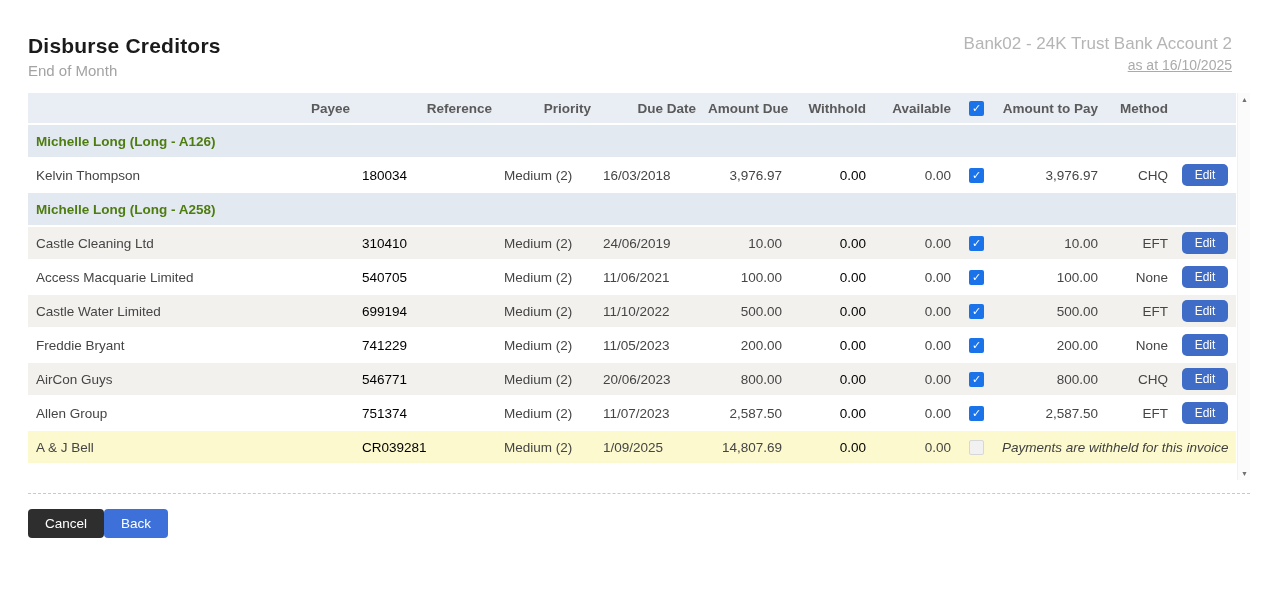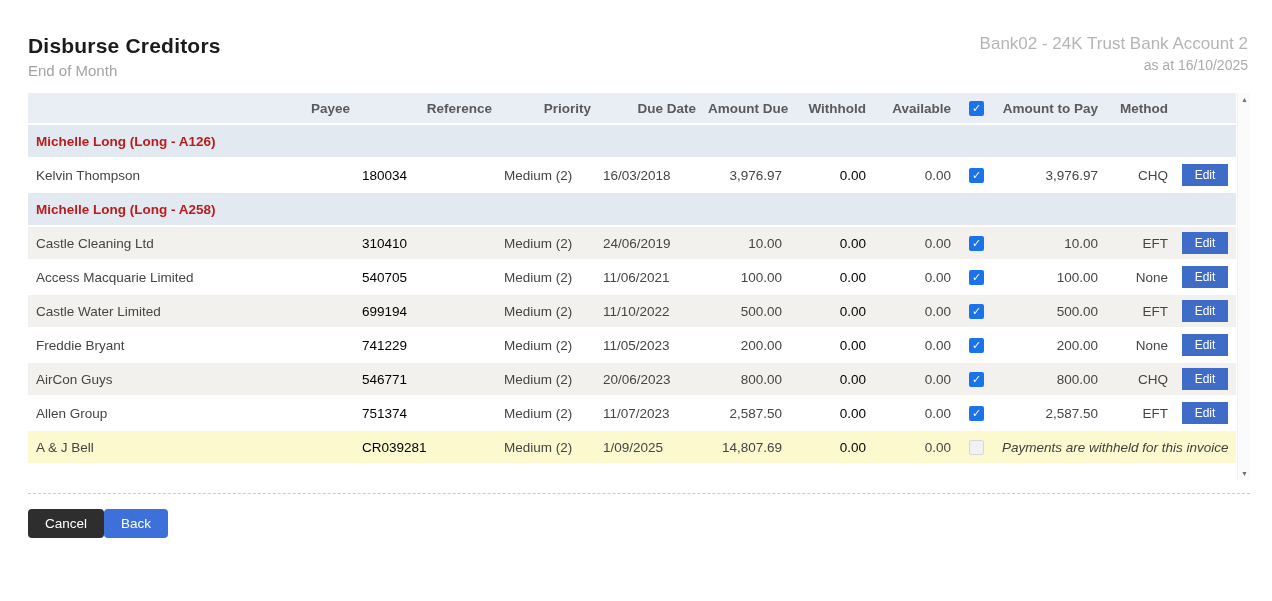--- a/index.html
+++ b/index.html
@@ -1,26 +1,26 @@
 <!DOCTYPE html>
 <html><head>
 <meta charset="utf-8">
 <style>
   * { box-sizing: border-box; margin: 0; padding: 0; }
   html, body { width: 1272px; height: 601px; background: #fff; overflow: hidden; }
   body { font-family: "Liberation Sans", "DejaVu Sans", sans-serif; color: #3d3d3d; }
-  .page { position: relative; width: 1272px; height: 557px; padding: 34px 24px 0 28px; }
+  .page { position: relative; width: 1272px; height: 557px; padding: 34px 40px 0 28px; }
 
   
   .page-header { display: flex; justify-content: space-between; align-items: flex-start; margin-bottom: 14px; }
   .page-title { font-size: 21px; font-weight: 600; color: #1b1b1b; letter-spacing: .2px; }
   .page-subtitle { font-size: 15px; color: #a3a3a3; margin-top: 4px; }
   .account-block { text-align: right; }
   .account-title { font-size: 17px; color: #b5b5b5; }
-  .account-asat { font-size: 14px; color: #ababab; margin-top: 3px; }
+  .account-asat { font-size: 14px; color: #ababab; margin-top: 3px; text-decoration: underline; }
 
   
   .table-wrap { position: relative; width: 1222px; }
   table { border-collapse: collapse; table-layout: fixed; width: 1208px; font-size: 13.5px; }
   col.c-payee   { width: 328px; }
   col.c-ref     { width: 142px; }
   col.c-pri     { width: 99px;  }
   col.c-due     { width: 105px; }
   col.c-amtdue  { width: 86px;  }
   col.c-withh   { width: 84px;  }
@@ -33,37 +33,37 @@
   tr { border-bottom: 2px solid #fff; }
   th, td { padding: 0 6px; white-space: nowrap; overflow: hidden; }
   thead tr { height: 31px; background: #e9edf4; }
   th { font-weight: 700; color: #5a5a5a; text-align: right; font-size: 13.5px; }
   th.num, td.num { text-align: right; }
   th.ctr, td.ctr { text-align: center; padding: 0; }
   td { color: #454545; height: 34px; }
   td.payee-cell, th.payee-head { padding-left: 8px; }
 
   tr.group-row { height: 30px; background: #e3e9f1; }
-  tr.group-row td { font-weight: 700; color: #b91c1c; }
+  tr.group-row td { font-weight: 700; color: #4d7c0f; }
   tr.data-row.white  { background: #ffffff; }
   tr.data-row.gray   { background: #f2f1ee; }
   tr.data-row.yellow { background: #fbf9cd; }
 
   a.link { color: #000000; text-decoration: none; cursor: pointer; }
   .withheld-msg { font-style: italic; color: #3f3f3f; text-align: right; padding-right: 8px; }
 
   
   .cb { display: inline-block; width: 15px; height: 15px; border-radius: 2px; line-height: 15px;
         text-align: center; vertical-align: middle; cursor: pointer; }
   .cb.checked { background: #1a73e8; color: #fff; font-size: 11px; font-weight: 700; }
   .cb.disabled { background: #f1f1f1; border: 1px solid #d7d7d7; cursor: default; }
 
   
   .edit-btn { display: inline-block; background: #3e6cc7; color: #fff; font-size: 12px;
-              font-family: inherit; border: none; border-radius: 0; padding: 3px 13px;
+              font-family: inherit; border: none; border-radius: 5px; padding: 3px 13px;
               cursor: pointer; line-height: 16px; }
 
   
   .scrollbar { position: absolute; top: 0; right: 0; width: 13px; height: 387px;
                background: #fbfbfb; border-left: 1px solid #f1f1f1; }
   .scroll-arrow { position: absolute; left: 0; width: 13px; text-align: center;
                   font-size: 7px; color: #707070; cursor: pointer; }
   .scroll-arrow.up { top: 3px; }
   .scroll-arrow.down { bottom: 3px; }
 

